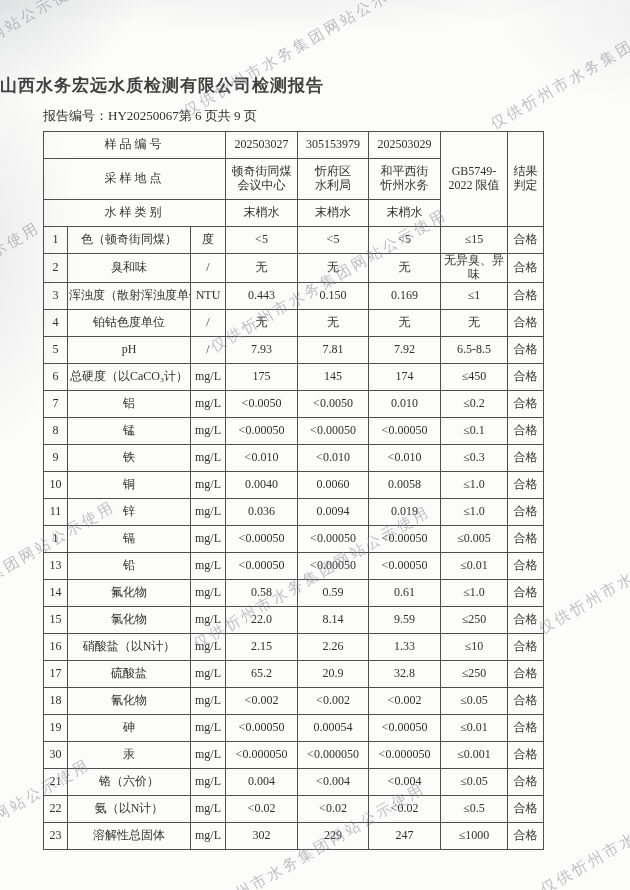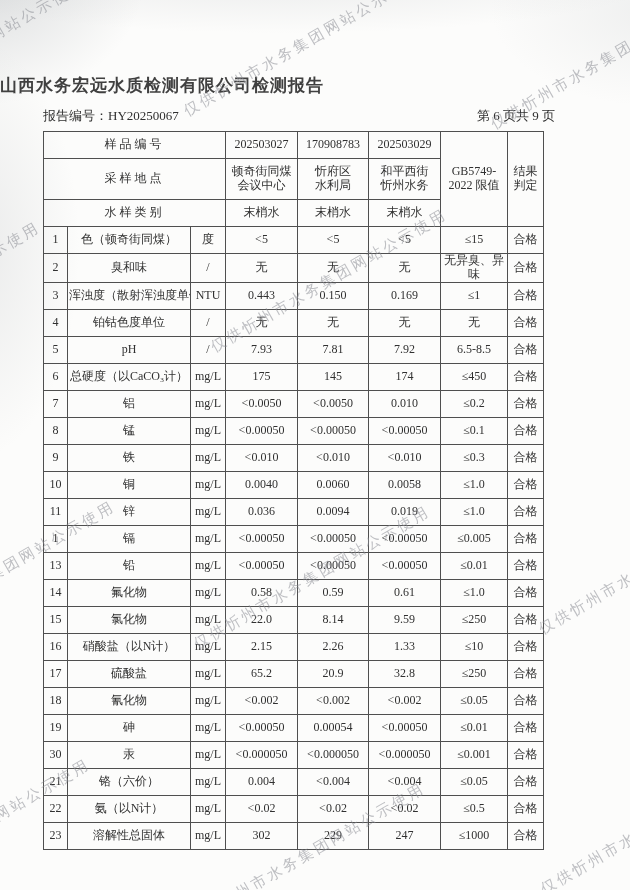--- a/index.html
+++ b/index.html
@@ -23,21 +23,21 @@
     transform:rotate(-30deg); transform-origin:0 50%; line-height:18px;
     font-family:"Liberation Sans","DejaVu Sans",sans-serif;
   }
   .title {
     position:absolute; top:74px; left:0; width:100%; text-align:left;
     font-family:"Liberation Sans","DejaVu Sans",sans-serif;
     font-weight:bold; font-size:17px; letter-spacing:1px; color:#404040; z-index:2;
   }
   .meta {
     position:absolute; top:107px; left:43px; width:512px; z-index:2;
-    display:flex; justify-content:space-between; font-size:13px; color:#2f2f2f;
+    display:flex; justify-content:flex-start; font-size:13px; color:#2f2f2f;
   }
   table.report {
     position:absolute; left:43px; top:131px; width:500px; z-index:2;
     border-collapse:collapse; table-layout:fixed;
     border:1.5px solid #454545;
   }
   table.report td {
     border:1px solid #4f4f4f; text-align:center; vertical-align:middle;
     padding:0 1px; height:26px; font-size:12px; line-height:1.15; color:#303030;
     overflow:hidden;
@@ -85,21 +85,21 @@
       <col style="width:72px">
         <col style="width:71px">
         <col style="width:72px">
       <col style="width:67px">
         <col style="width:36px">
     </colgroup>
     <thead>
       <tr>
         <td colspan="3" class="hdr-label">样品编号</td>
         <td>202503027</td>
-        <td>170908783</td>
+        <td>305153979</td>
         <td>202503029</td>
         <td rowspan="3" class="span-cell">GB5749-
 2022 限值</td>
         <td rowspan="3" class="span-cell">结果
 判定</td>
       </tr>
       <tr class="loc-row">
         <td colspan="3" class="hdr-label">采样地点</td>
         <td class="pre">顿奇街同煤
 会议中心</td>

